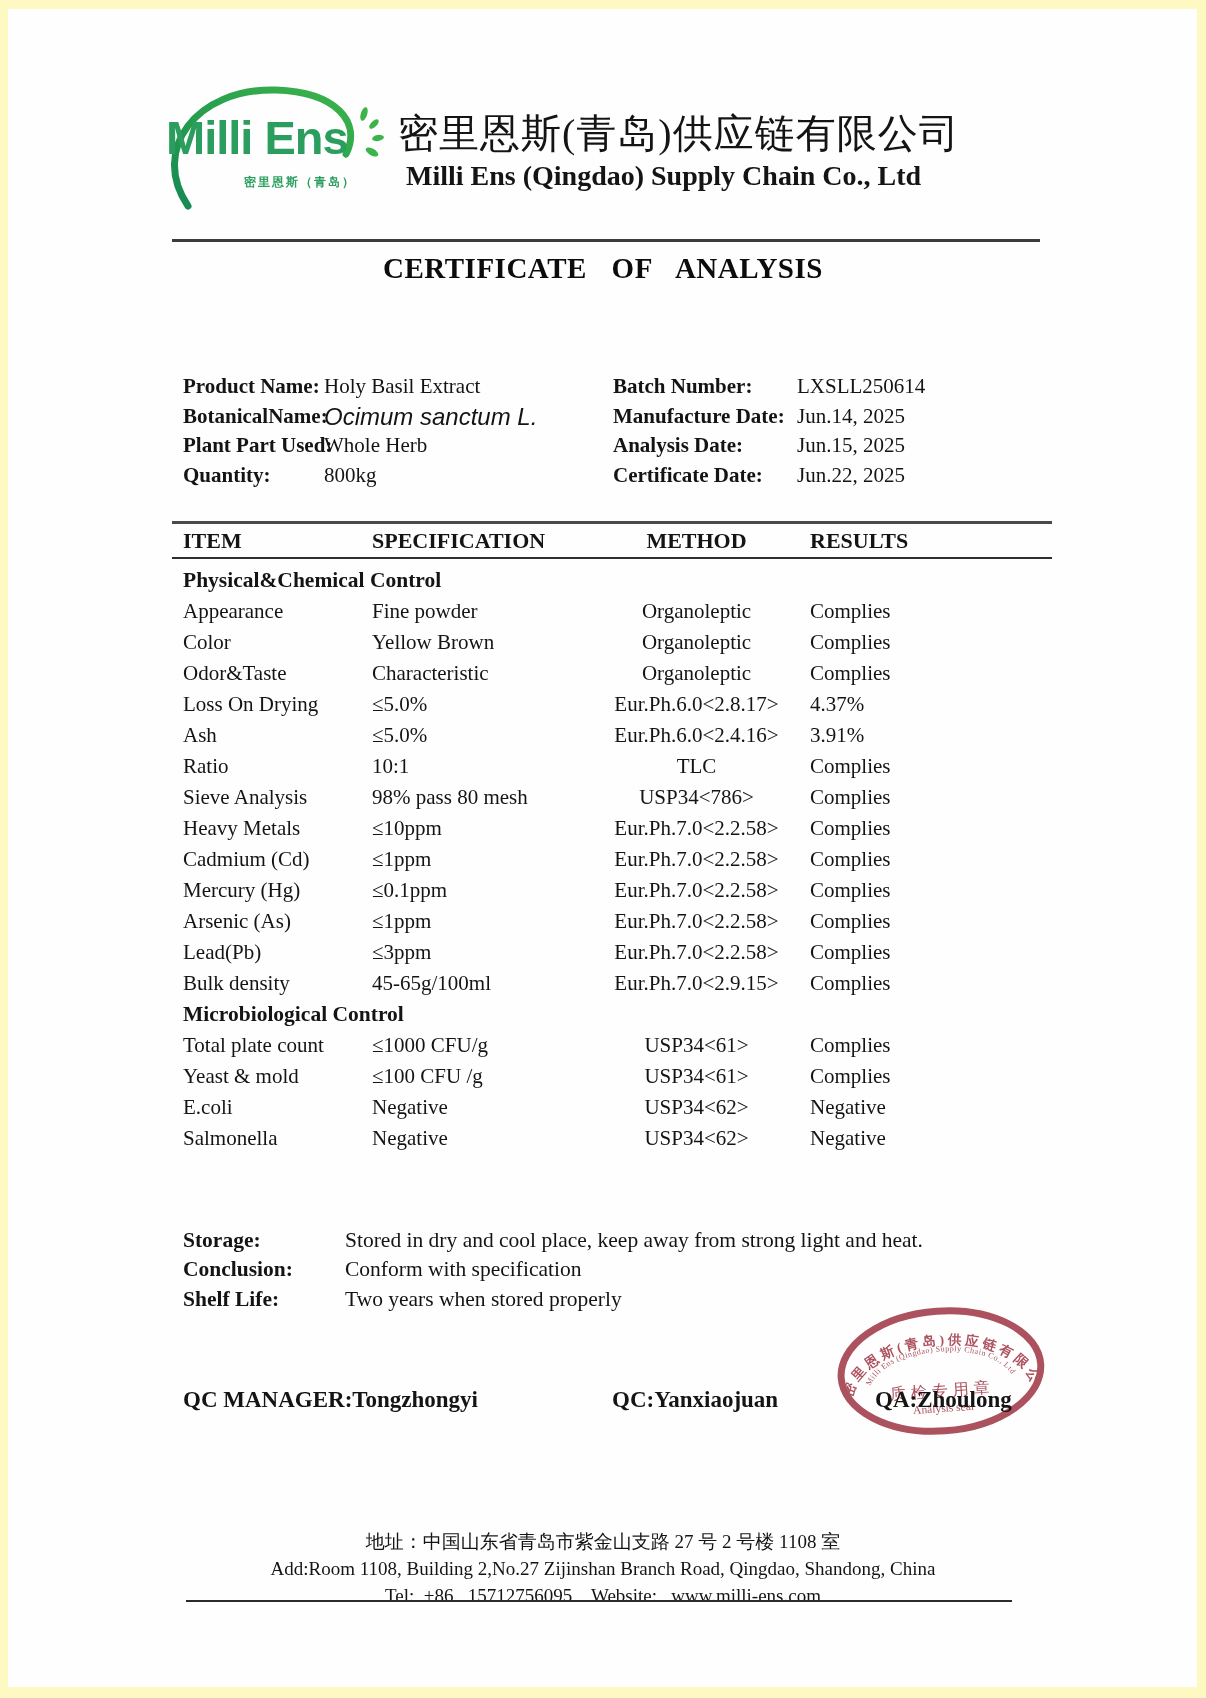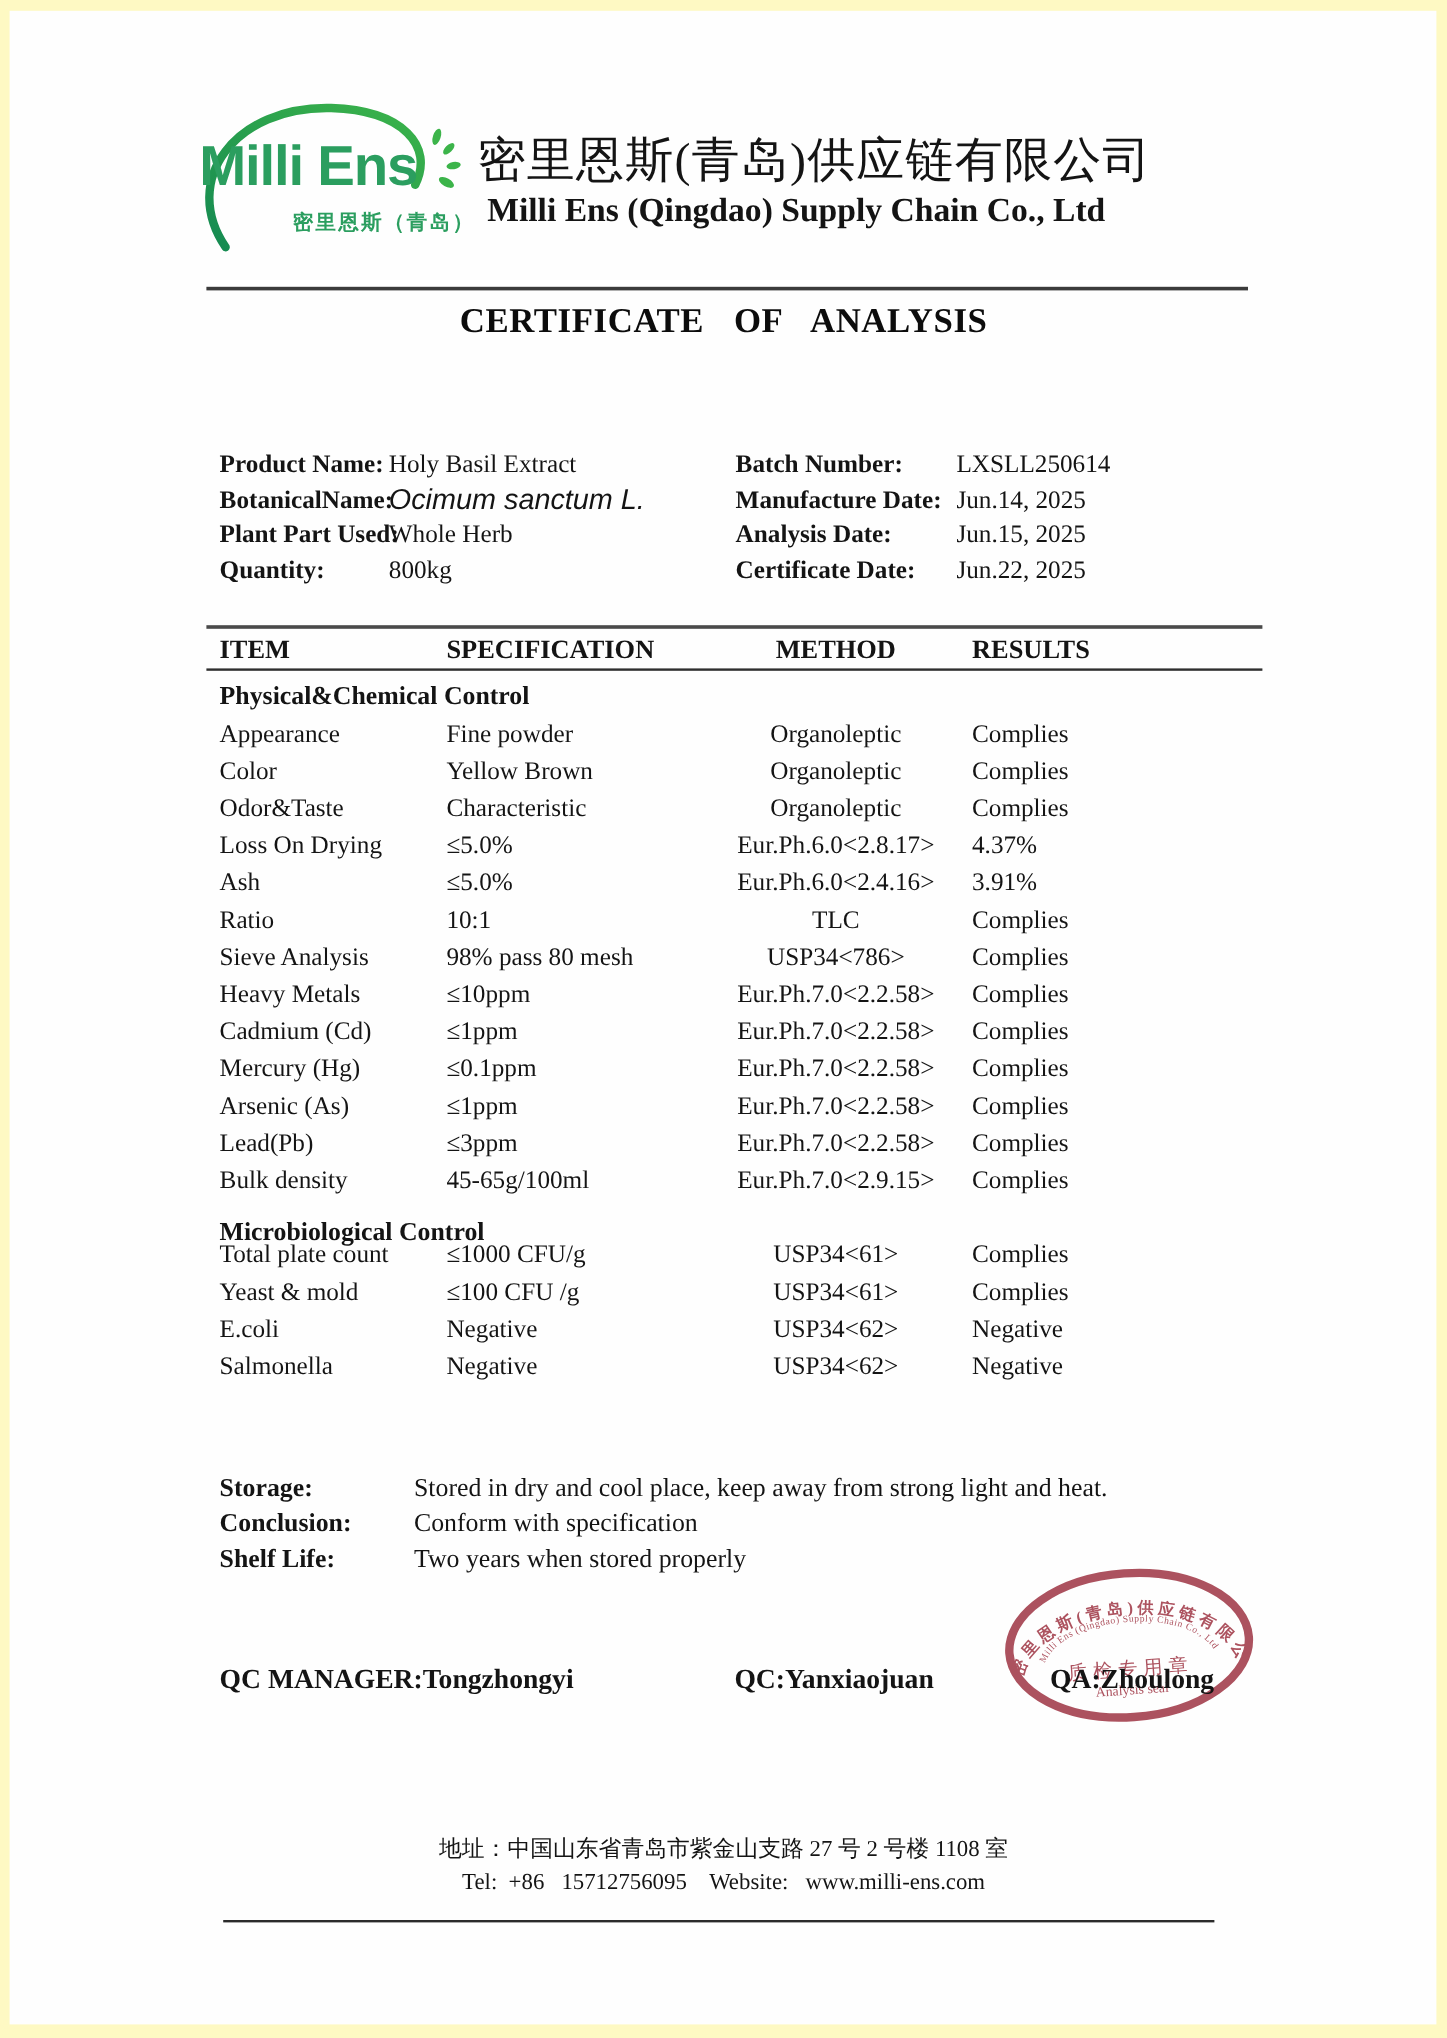--- a/index.html
+++ b/index.html
@@ -17,21 +17,21 @@
   .logo { position:absolute; left:158px; top:84px; width:258px; height:128px; }
   .logo-svg { position:absolute; left:0; top:0; width:258px; height:128px; }
   .logo-brand {
     position:absolute; left:8px; top:26px;
     font-family:"Liberation Sans", sans-serif; font-weight:bold;
     font-size:47px; color:#2b9e5f; letter-spacing:-1px; white-space:nowrap;
   }
   .logo-cn {
     position:absolute; left:86px; top:90px;
     font-family:"Liberation Sans", sans-serif; font-weight:bold;
-    font-size:17px; color:#2b9e5f; letter-spacing:2px; white-space:nowrap;
+    font-size:12px; color:#2b9e5f; letter-spacing:2px; white-space:nowrap;
   }
   .company-cn {
     position:absolute; left:398px; top:106px;
     font-size:40px; font-weight:400; letter-spacing:1px; white-space:nowrap;
   }
   .company-en {
     position:absolute; left:406px; top:160px;
     font-size:28px; font-weight:600; white-space:nowrap;
   }
   .header-rule { position:absolute; left:172px; top:239px; width:868px; height:3px; background:#3b3b3b; }
@@ -241,21 +241,21 @@
           <span class="c c2">Eur.Ph.7.0&lt;2.2.58&gt;</span>
           <span class="c c3">Complies</span>
         </div>
         <div class="trow">
           <span class="c c0">Bulk density</span>
           <span class="c c1">45-65g/100ml</span>
           <span class="c c2">Eur.Ph.7.0&lt;2.9.15&gt;</span>
           <span class="c c3">Complies</span>
         </div>
         <div class="trow">
-          <span class="c c0 section-name" style="width: auto; margin-top: 12px;">Microbiological Control</span>
+          <span class="c c0 section-name" style="width: auto;">Microbiological Control</span>
         </div>
         <div class="trow">
           <span class="c c0">Total plate count</span>
           <span class="c c1">≤1000 CFU/g</span>
           <span class="c c2">USP34&lt;61&gt;</span>
           <span class="c c3">Complies</span>
         </div>
         <div class="trow">
           <span class="c c0">Yeast &amp; mold</span>
           <span class="c c1">≤100 CFU /g</span>
@@ -311,16 +311,17 @@
   </div>
 
   <div class="signatures">
     <span class="sig sig-qcm">QC MANAGER:Tongzhongyi</span>
     <span class="sig sig-qc">QC:Yanxiaojuan</span>
     <span class="sig sig-qa">QA:Zhoulong</span>
   </div>
 
   <div class="footer">
     <div class="footer-line">地址：中国山东省青岛市紫金山支路 27 号 2 号楼 1108 室</div>
+    <div class="footer-line">Add:Room 1108, Building 2,No.27 Zijinshan Branch Road, Qingdao, Shandong, China</div>
     <div class="footer-line">Tel:  +86   15712756095    Website:   www.milli-ens.com</div>
   </div>
   <div class="footer-rule"></div>
 </div>
 
 </body></html>

